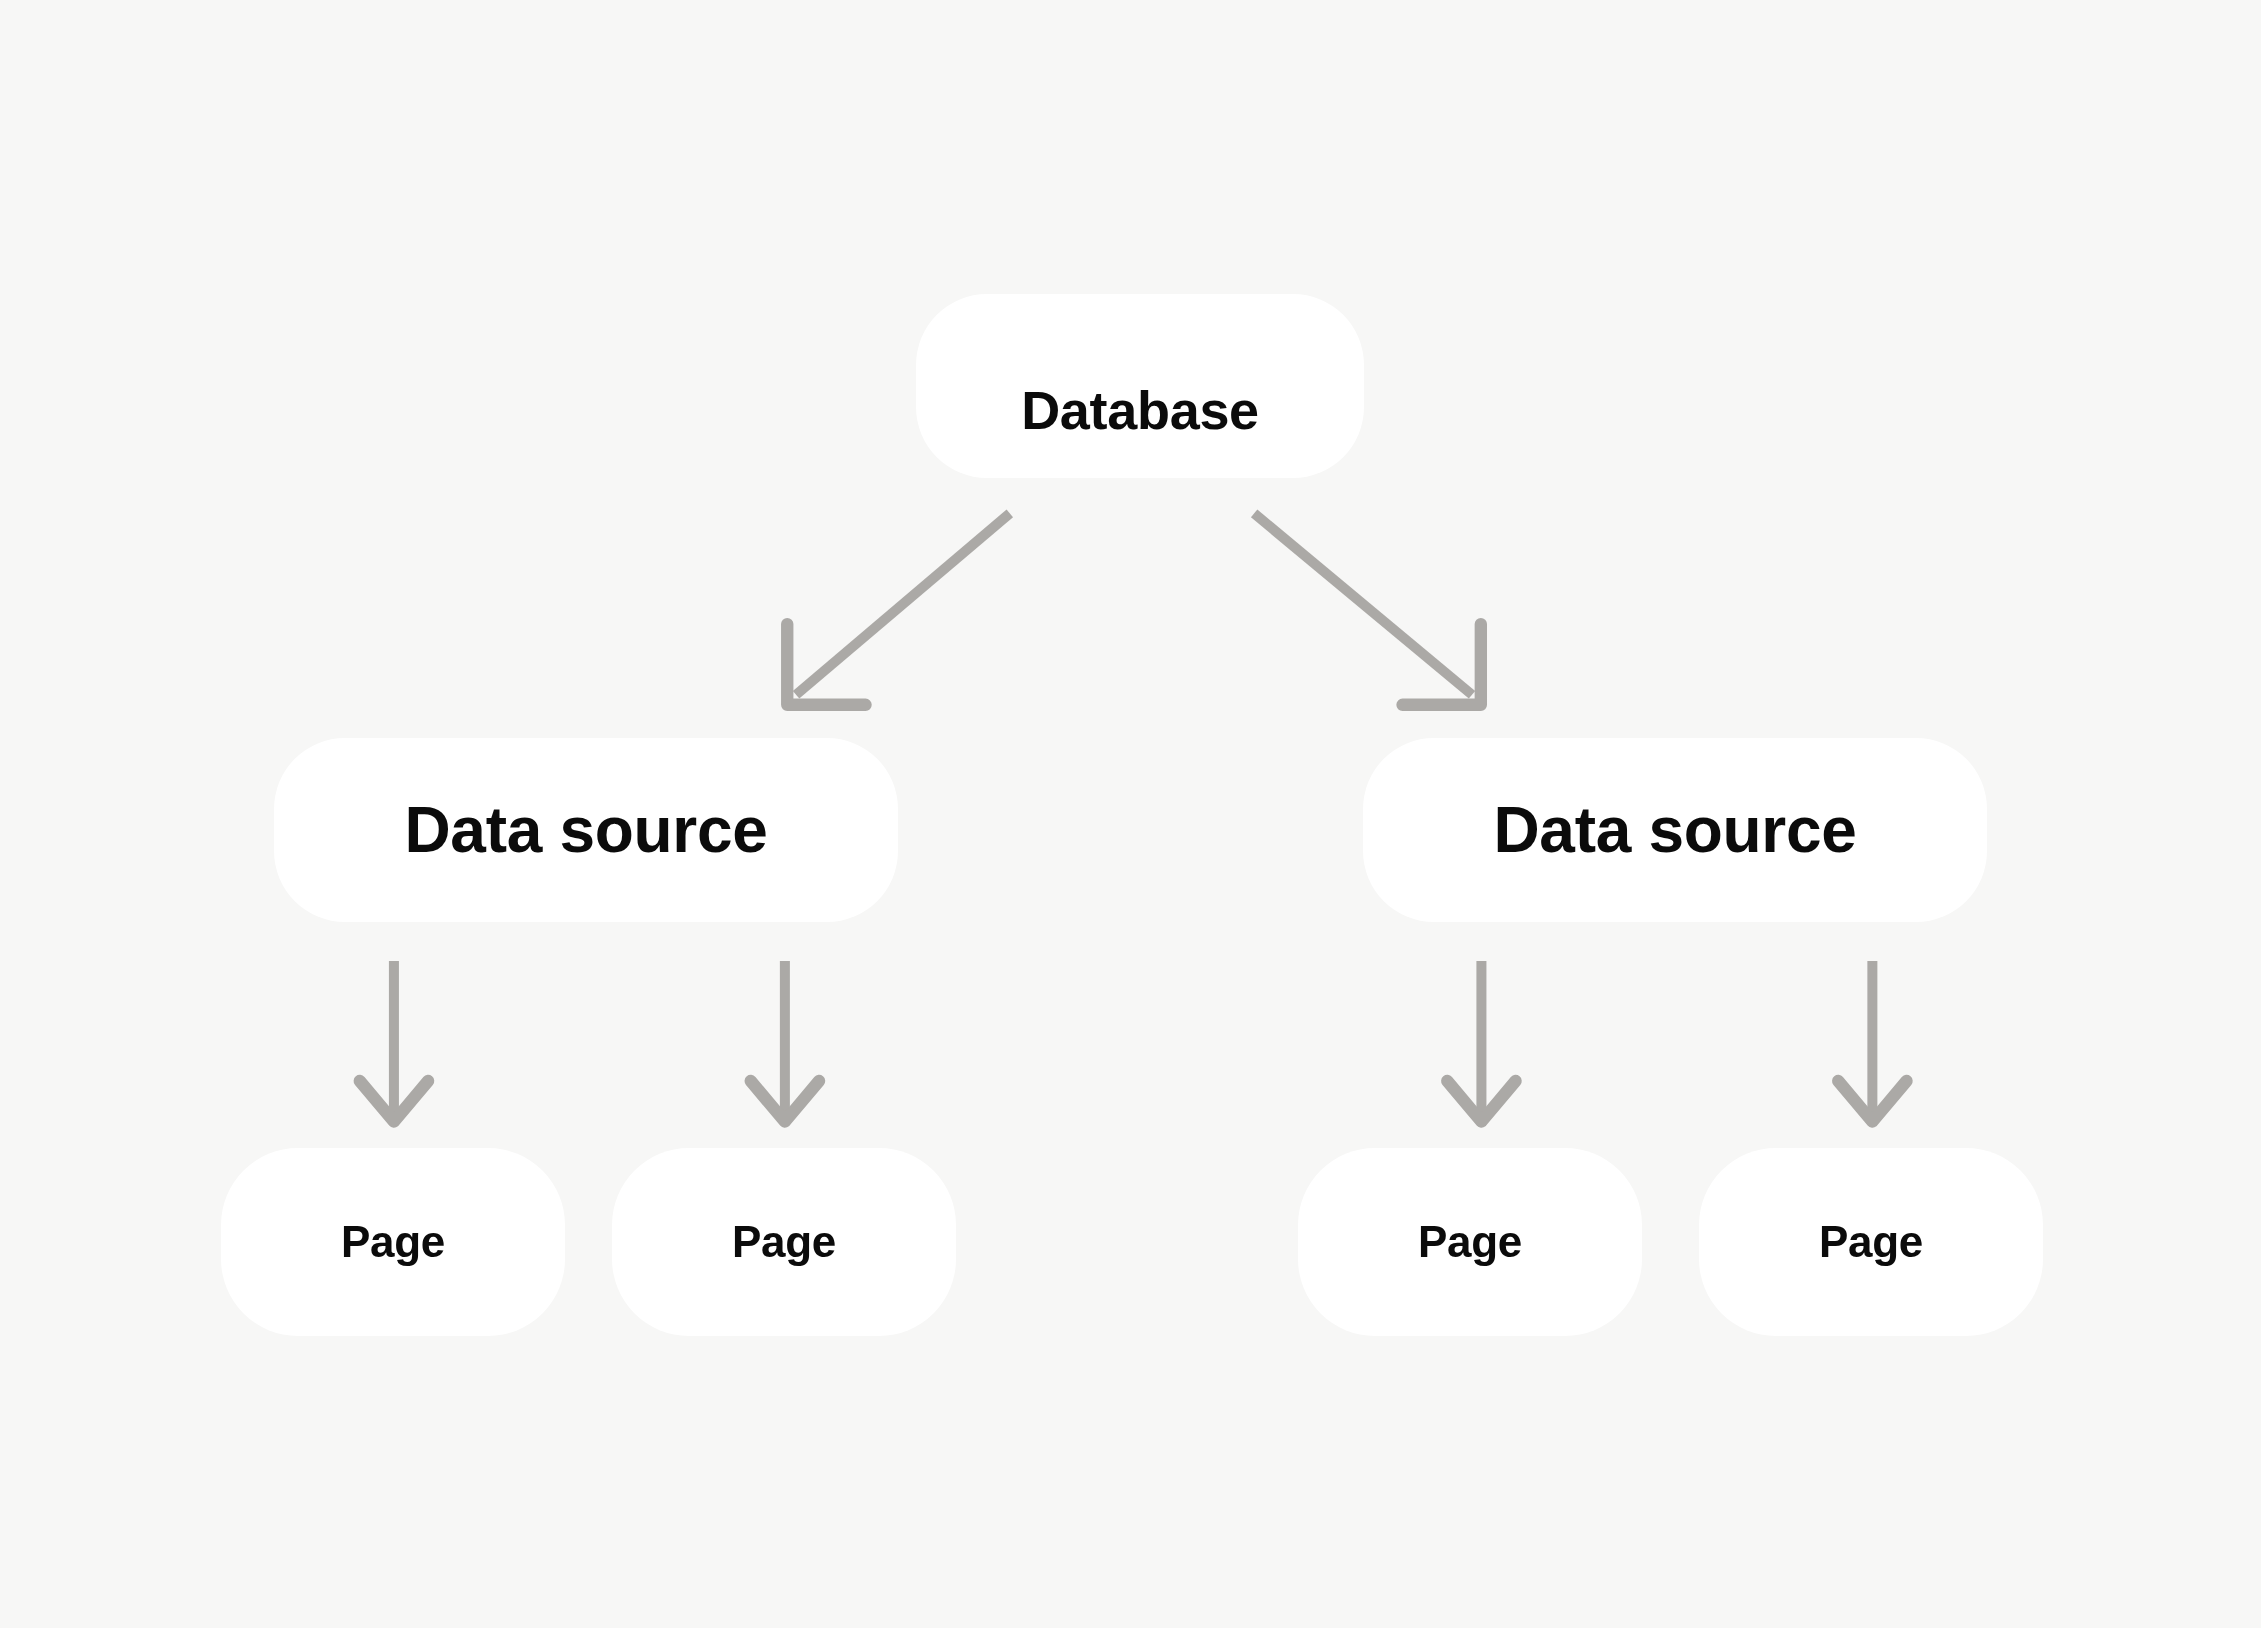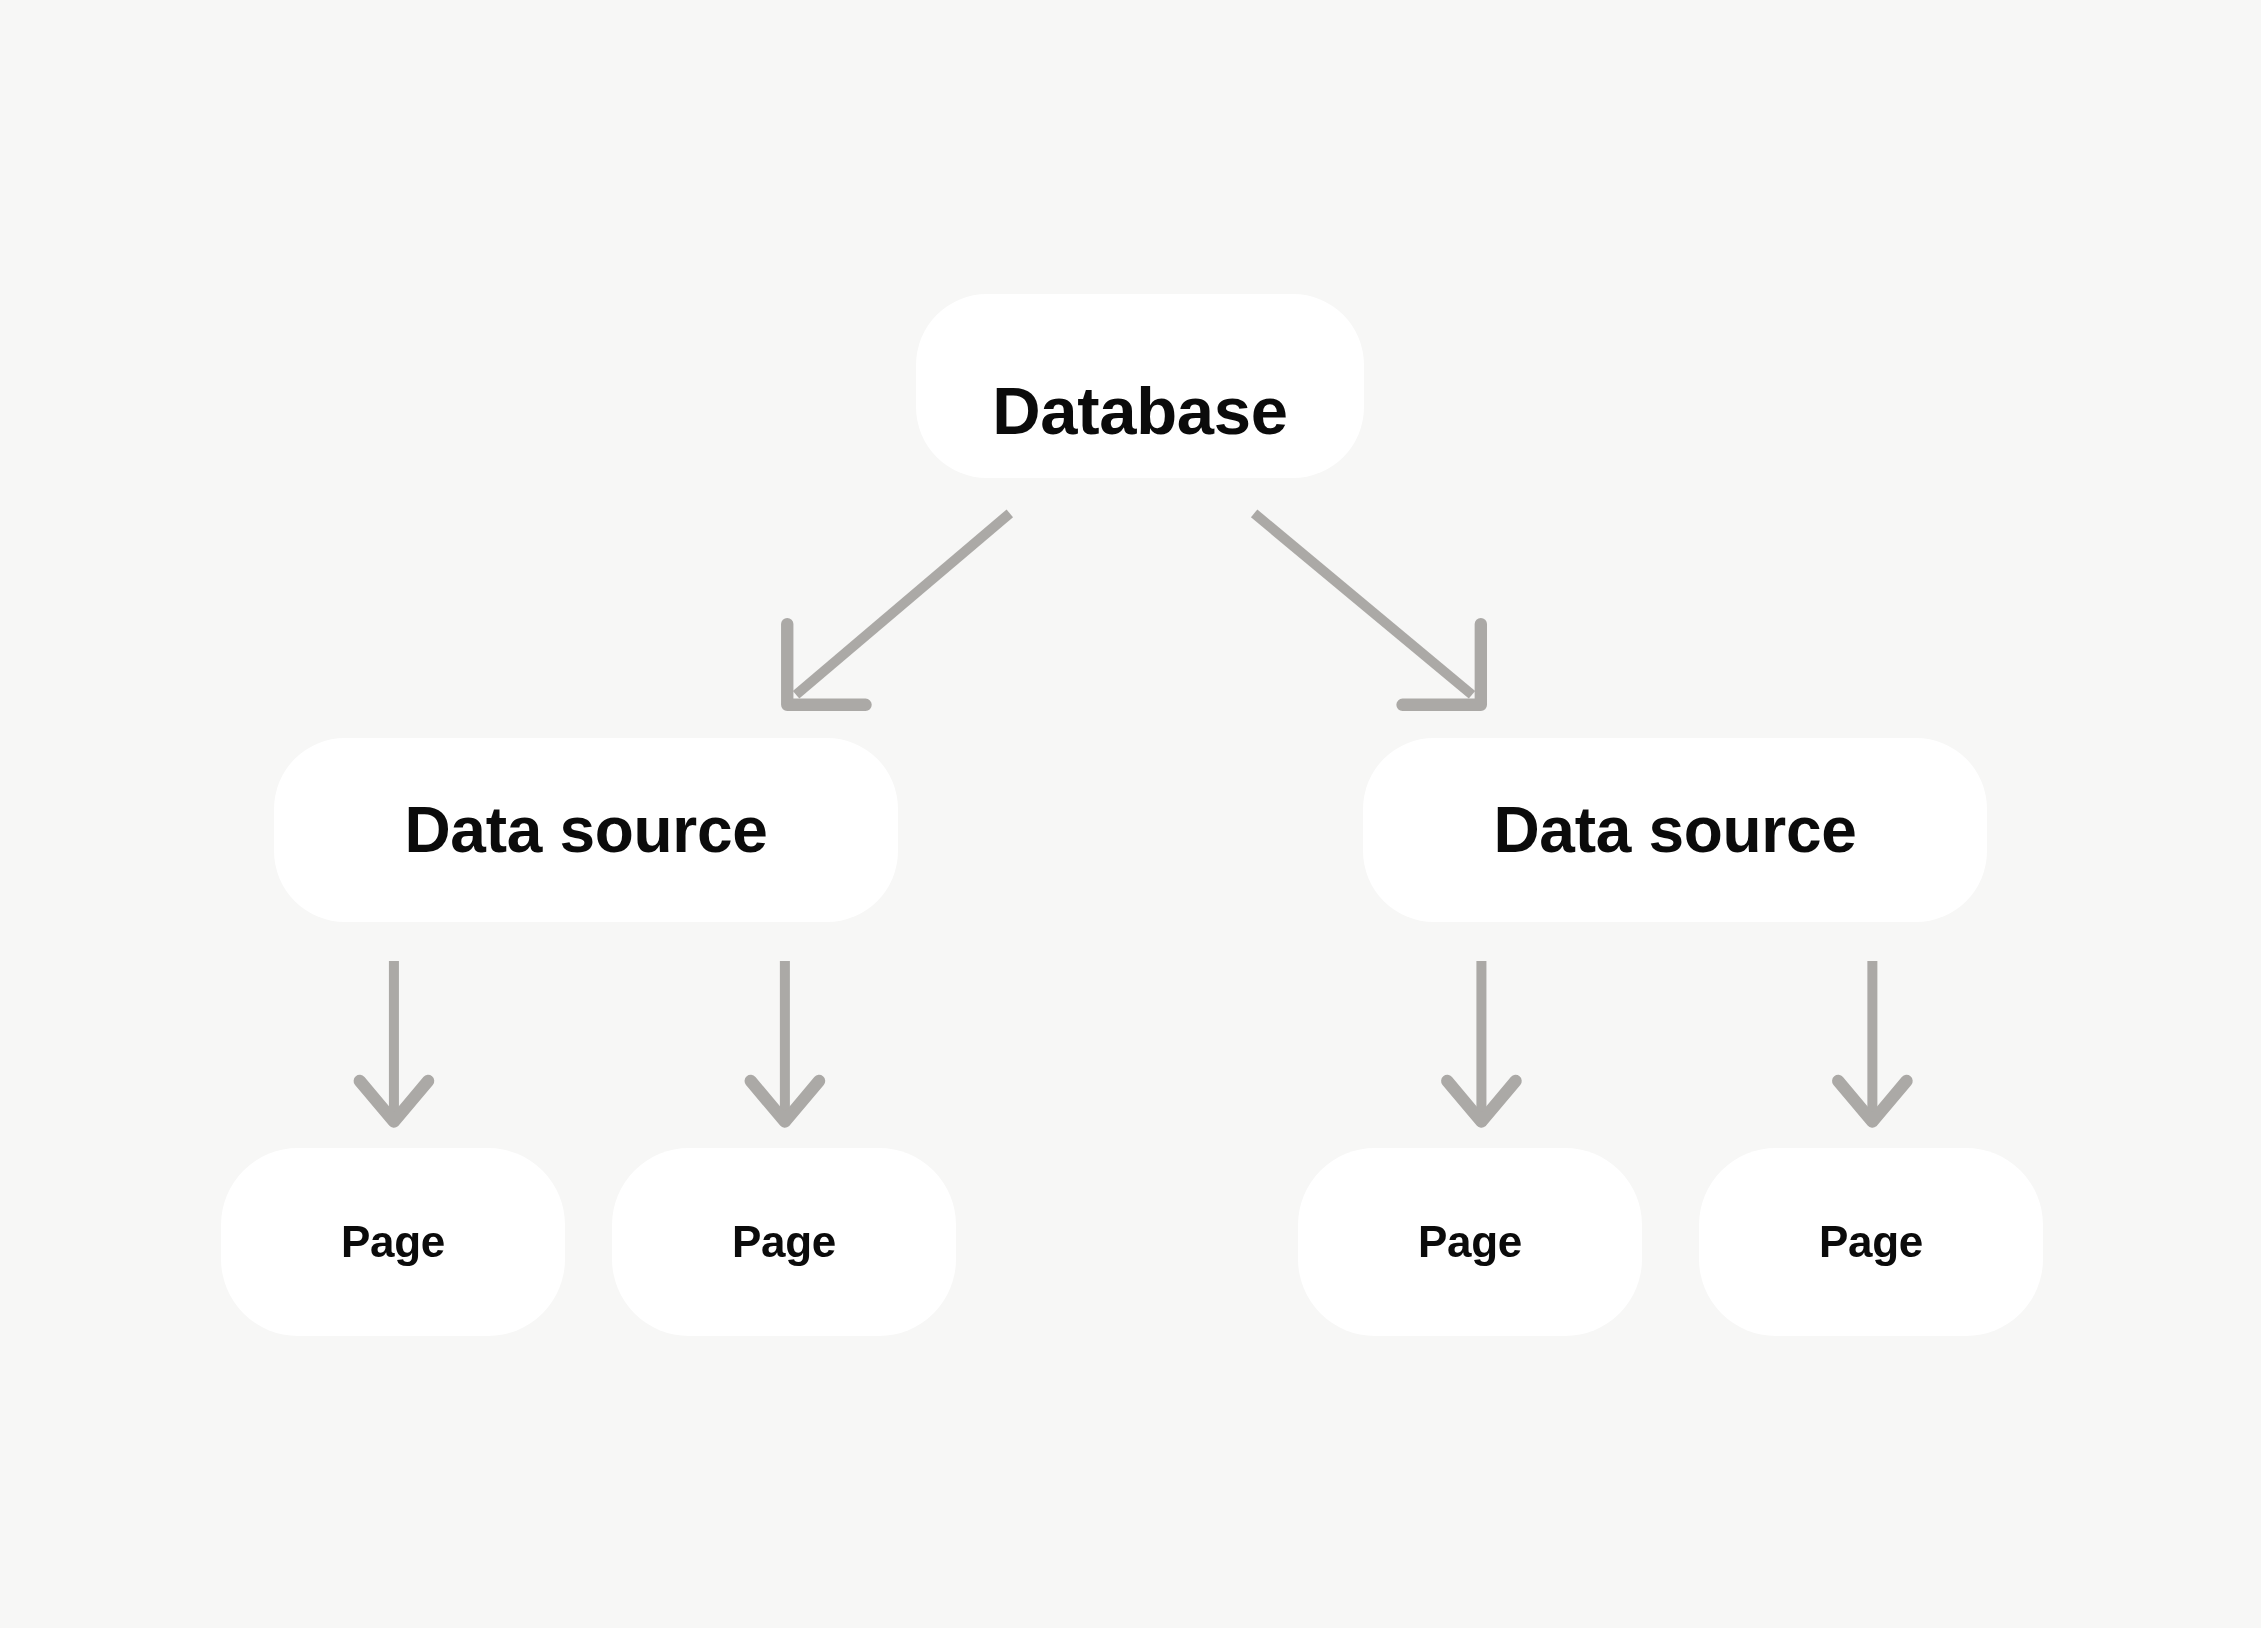--- a/index.html
+++ b/index.html
@@ -45,21 +45,21 @@
     line-height: 1;
   }
   
   .node-database {
     left: 916px;
     top: 294px;
     width: 448px;
     height: 184px;
     border-radius: 71px;
   }
-  .node-database .node-label { font-size: 67px; margin-top: 48px; }
+  .node-database .node-label { font-size: 54px; margin-top: 48px; }
 
   
   .node-datasource {
     top: 738px;
     width: 624px;
     height: 184px;
     border-radius: 71px;
   }
   .node-datasource .node-label { font-size: 64px; text-align: center; }
   .ds-left  { left: 274px; }

